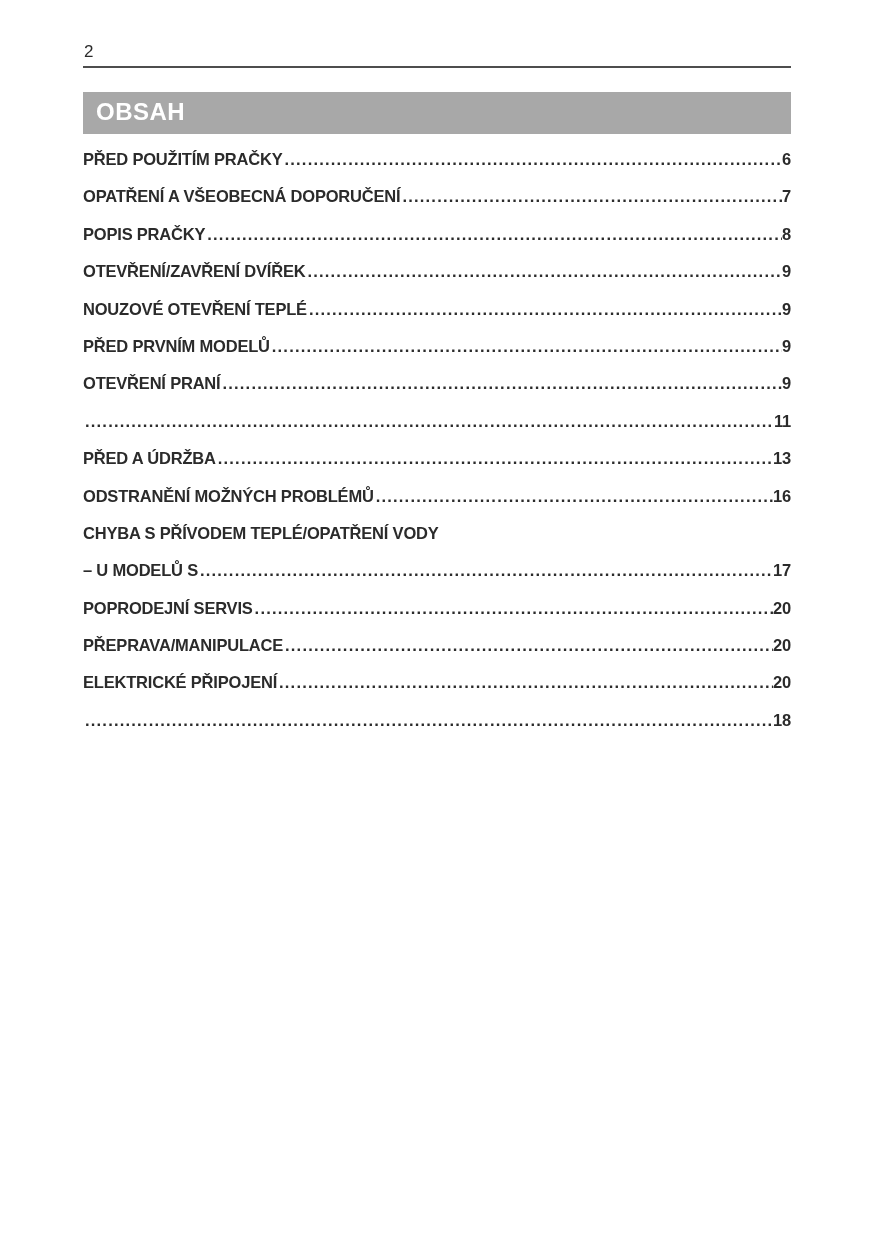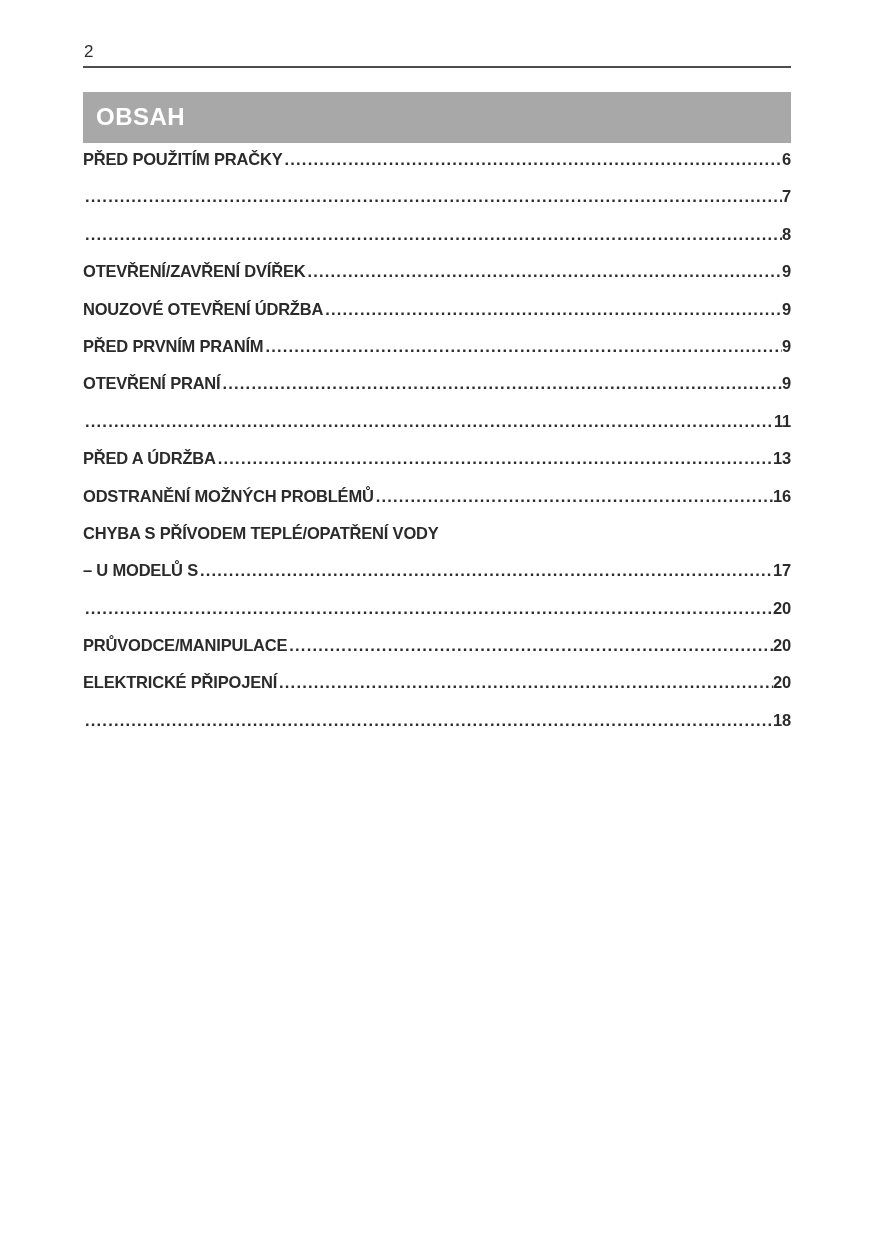--- a/index.html
+++ b/index.html
@@ -30,21 +30,21 @@
     top: 66px;
     width: 708px;
     height: 2px;
     background: #4d4d4d;
   }
   .header-bar {
     position: absolute;
     left: 83px;
     top: 92px;
     width: 708px;
-    height: 51px;
+    height: 42px;
     background: #a8a8a8;
     display: flex;
     align-items: center;
     padding-left: 13px;
   }
   .header-title {
     color: #ffffff;
     font-size: 24px;
     font-weight: 700;
     letter-spacing: 0.5px;
@@ -100,43 +100,45 @@
 
   <div class="toc">
 
     <div class="toc-row">
       <span class="toc-title">PŘED POUŽITÍM PRAČKY</span>
       <span class="toc-dots"></span>
       <span class="toc-page">6</span>
     </div>
 
     <div class="toc-row">
+      <span class="toc-title">OPATŘENÍ A VŠEOBECNÁ DOPORUČENÍ</span>
       <span class="toc-dots"></span>
       <span class="toc-page">7</span>
     </div>
 
     <div class="toc-row">
+      <span class="toc-title">POPIS PRAČKY</span>
       <span class="toc-dots"></span>
       <span class="toc-page">8</span>
     </div>
 
     <div class="toc-row">
       <span class="toc-title">OTEVŘENÍ/ZAVŘENÍ DVÍŘEK</span>
       <span class="toc-dots"></span>
       <span class="toc-page">9</span>
     </div>
 
     <div class="toc-row">
-      <span class="toc-title">NOUZOVÉ OTEVŘENÍ ÚDRŽBA</span>
+      <span class="toc-title">NOUZOVÉ OTEVŘENÍ TEPLÉ</span>
       <span class="toc-dots"></span>
       <span class="toc-page">9</span>
     </div>
 
     <div class="toc-row">
-      <span class="toc-title">PŘED PRVNÍM PRANÍM</span>
+      <span class="toc-title">PŘED PRVNÍM MODELŮ</span>
       <span class="toc-dots"></span>
       <span class="toc-page">9</span>
     </div>
 
     <div class="toc-row">
       <span class="toc-title">OTEVŘENÍ PRANÍ</span>
       <span class="toc-dots"></span>
       <span class="toc-page">9</span>
     </div>
 
@@ -162,26 +164,27 @@
 
     </div>
 
     <div class="toc-row">
       <span class="toc-title">– U MODELŮ S</span>
       <span class="toc-dots"></span>
       <span class="toc-page">17</span>
     </div>
 
     <div class="toc-row">
+      <span class="toc-title">POPRODEJNÍ SERVIS</span>
       <span class="toc-dots"></span>
       <span class="toc-page">20</span>
     </div>
 
     <div class="toc-row">
-      <span class="toc-title">PRŮVODCE/MANIPULACE</span>
+      <span class="toc-title">PŘEPRAVA/MANIPULACE</span>
       <span class="toc-dots"></span>
       <span class="toc-page">20</span>
     </div>
 
     <div class="toc-row">
       <span class="toc-title">ELEKTRICKÉ PŘIPOJENÍ</span>
       <span class="toc-dots"></span>
       <span class="toc-page">20</span>
     </div>
 

